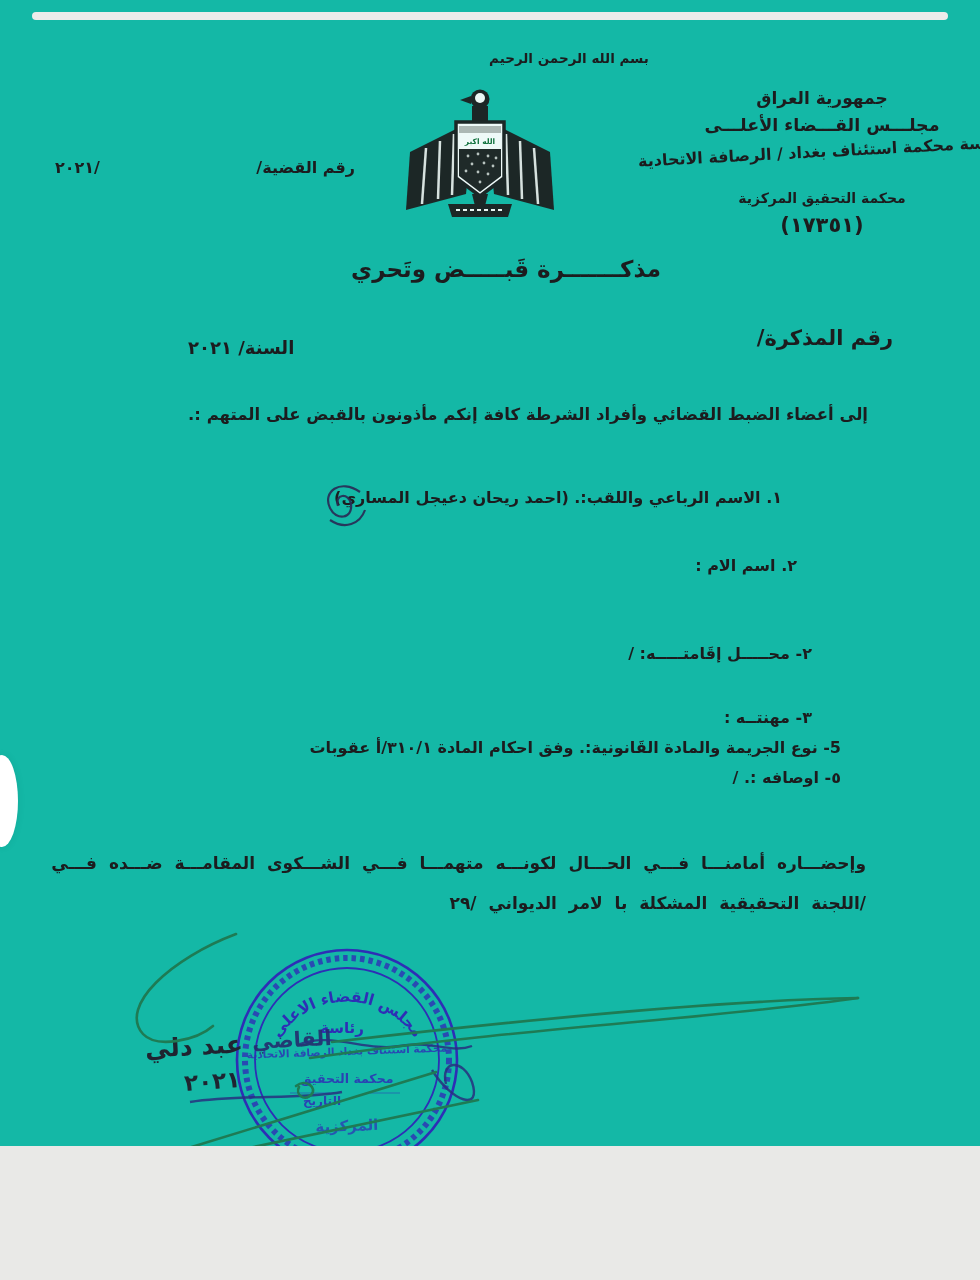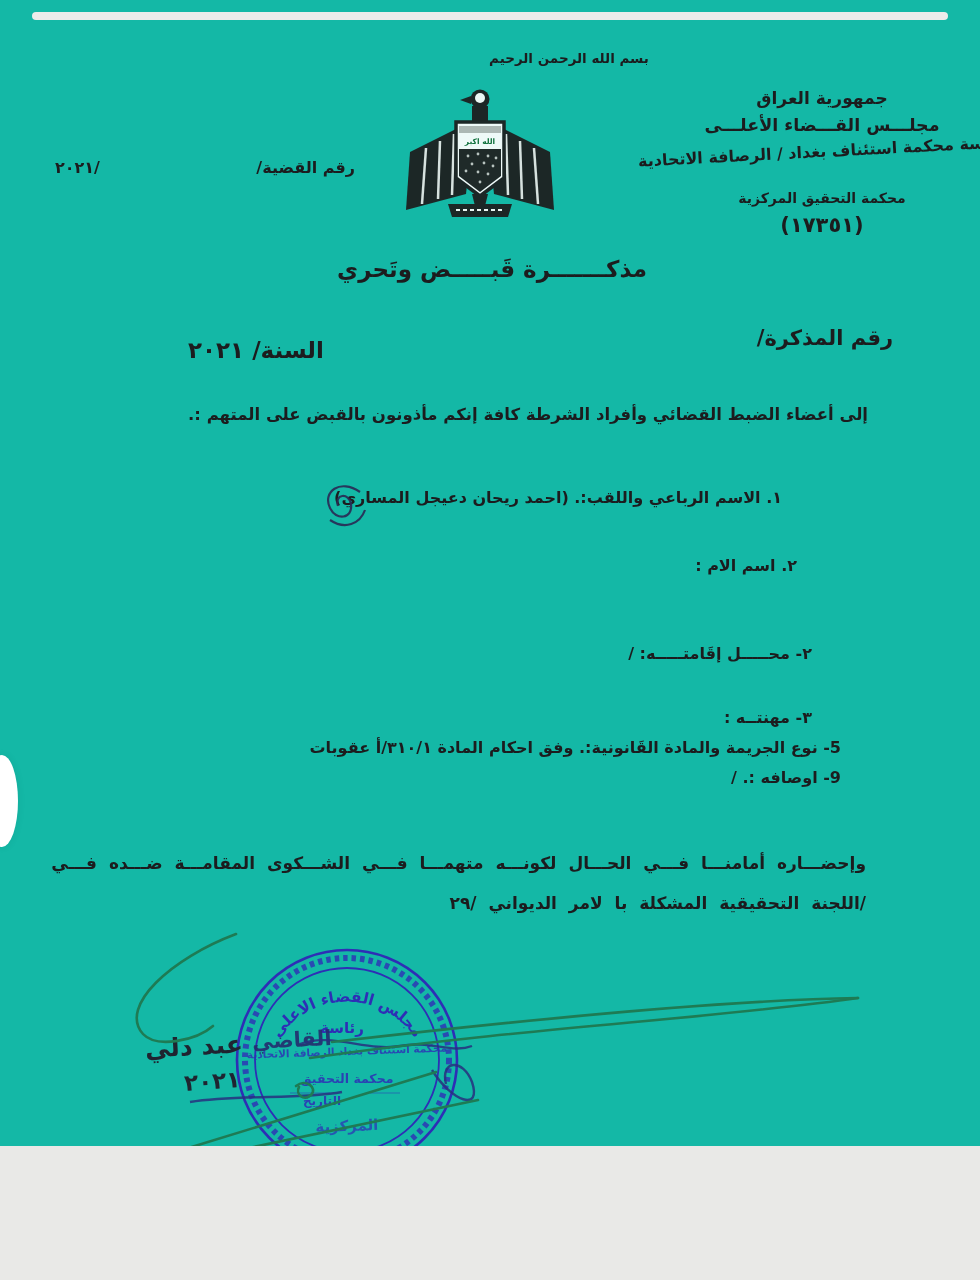--- a/index.html
+++ b/index.html
@@ -20,23 +20,23 @@
   
   .header-col{left:636px;top:88px;width:372px;}
   .header-col .h-line{margin-bottom:7px;}
   .h-country{font-size:17px;}
   .h-council{font-size:17.5px;}
   .h-presidency{font-size:16px;transform:rotate(-3deg);white-space:nowrap;}
   .h-court{font-size:14px;margin-top:29px;}
   .h-number{font-size:21px;letter-spacing:1px;}
   .bismillah{left:469px;top:50px;width:200px;font-size:13.5px;}
   .case-row{left:55px;top:158px;width:300px;display:flex;justify-content:space-between;font-size:16px;}
-  .doc-title{left:292px;top:256px;width:400px;font-size:23px;letter-spacing:.5px;}
+  .doc-title{left:306px;top:256px;width:400px;font-size:23px;letter-spacing:.5px;}
   .memo-label{right:87px;top:326px;font-size:21px;}
-  .year-line{left:188px;top:337px;font-size:23px;}
+  .year-line{left:188px;top:337px;font-size:18px;}
   .address-line{right:112px;top:405px;font-size:16.5px;}
   .item{font-size:16px;}
   .order-line{right:114px;font-size:17px;word-spacing:6px;text-align:center;}
   
   .hw{color:#1f2430;}
   .hw-name{left:145px;top:1032px;font-size:25px;transform:rotate(-3deg);letter-spacing:2px;}
   .hw-prefix{left:252px;top:1028px;font-size:21px;color:#242c6e;transform:rotate(-3deg);opacity:.9;}
   .hw-date{left:184px;top:1068px;font-size:23px;transform:rotate(-4deg);letter-spacing:6px;}
   svg{display:block;}
 </style>
@@ -108,21 +108,21 @@
   <div class="abs rtl b nw memo-label">رقم المذكرة/</div>
   <div class="abs rtl b nw year-line">السنة/ ٢٠٢١</div>
 
   <div class="abs rtl b nw address-line">إلى أعضاء الضبط القضائي وأفراد الشرطة كافة إنكم مأذونون بالقبض على المتهم :.</div>
 
   <div class="abs rtl b nw item" style="top:488px;right:198px">١. الاسم الرباعي واللقب:. (احمد ريحان دعيجل المساري)</div>
   <div class="abs rtl b nw item" style="top:556px;right:183px">٢. اسم الام :</div>
   <div class="abs rtl b nw item" style="top:644px;right:168px">٢- محـــــل إقَامتـــــه: /</div>
   <div class="abs rtl b nw item" style="top:708px;right:168px">٣- مهنتــه :</div>
   <div class="abs rtl b nw item" style="top:738px;right:139px">5- نوع الجريمة والمادة القَانونية:. وفق احكام المادة ٣١٠/١/أ عقوبات</div>
-  <div class="abs rtl b nw item" style="top:768px;right:139px">9- اوصافه :. /</div>
+  <div class="abs rtl b nw item" style="top:768px;right:139px">٥- اوصافه :. /</div>
 
   <div class="abs rtl b nw order-line" style="top:853px">وإحضـــاره أمامنـــا فـــي الحـــال لكونـــه متهمـــا فـــي الشـــكوى المقامـــة ضـــده فـــي</div>
   <div class="abs rtl b nw order-line" style="top:893px">/اللجنة التحقيقية المشكلة با لامر الديواني /٢٩</div>
 
   <svg class="abs" style="left:230px;top:943px" width="234" height="234" viewBox="0 0 234 234">
     <g fill="none" stroke="#2e2eb6">
       <circle cx="117" cy="117" r="110" stroke-width="2.6"></circle>
       <circle cx="117" cy="117" r="102" stroke-width="6" stroke-dasharray="4.5 4" opacity="0.8"></circle>
       <circle cx="117" cy="117" r="92" stroke-width="1.8"></circle>
     </g>

